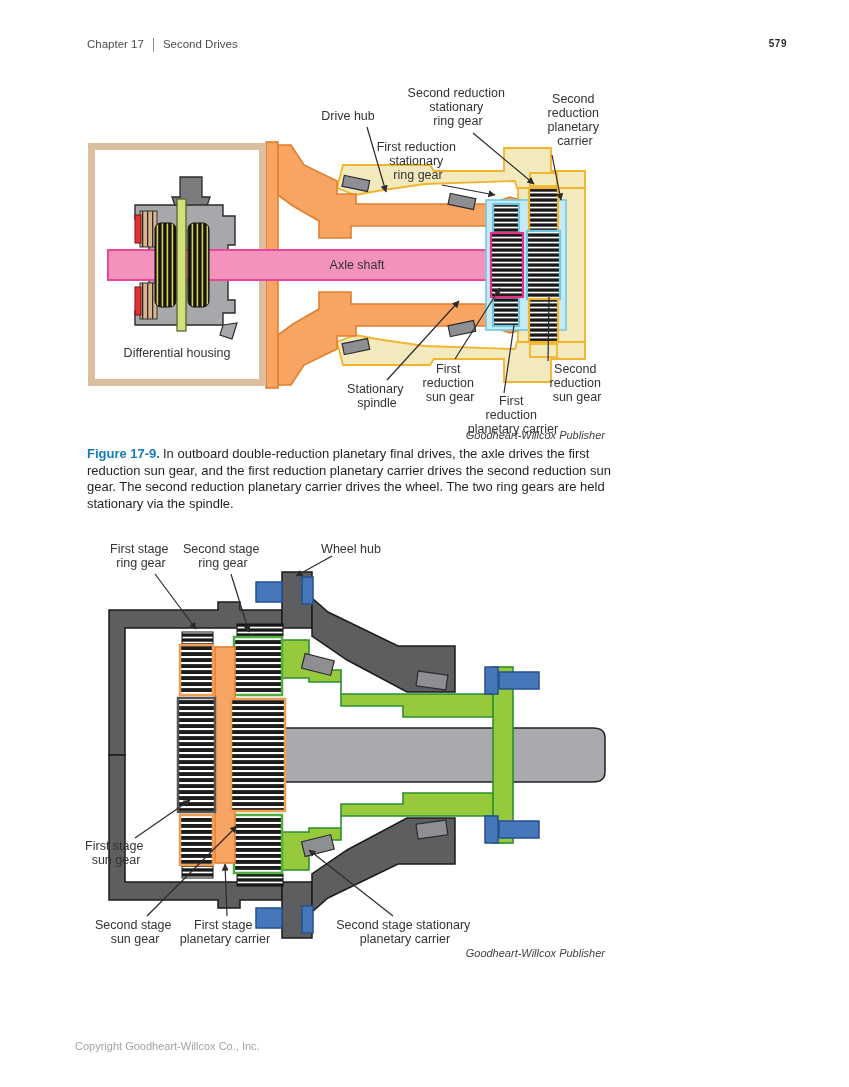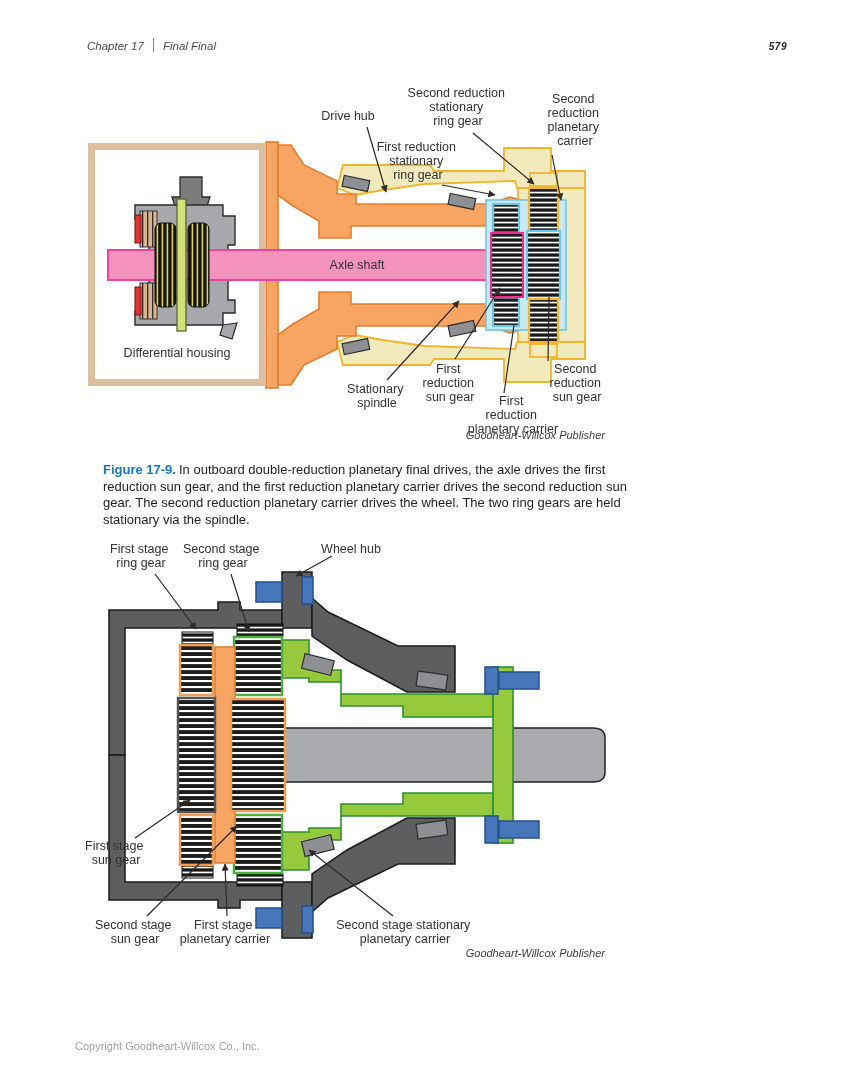--- a/index.html
+++ b/index.html
@@ -1,24 +1,24 @@
 <!DOCTYPE html>
 <html><head>
 <meta charset="utf-8">
 <style>
   html,body{margin:0;padding:0;background:#ffffff;}
   #page{position:relative;width:849px;height:1087px;background:#fff;overflow:hidden;
         font-family:"Liberation Sans", sans-serif;color:#231f20;}
   
-  .hdr{position:absolute;top:38px;left:87px;right:62px;display:flex;align-items:flex-end;
-       font-size:11.5px;color:#4c4c4c;font-style:italic;}
+  .hdr{position:absolute;top:38px;left:87px;right:62px;display:flex;align-items:flex-start;
+       font-size:11.5px;color:#4c4c4c;}
   .hdr .sep{display:inline-block;width:1px;height:14px;background:#8a8a8a;margin:0 9px;}
   .hdr .pg{margin-left:auto;font-weight:bold;font-size:10px;color:#2b2b2b;letter-spacing:.5px;}
   
-  .caption{position:absolute;left:87px;width:528px;font-size:13px;line-height:16.5px;margin:16px;}
+  .caption{position:absolute;left:87px;width:528px;font-size:13px;line-height:16.5px;margin:0;}
   .fig-num{color:#1779bf;font-weight:bold;margin-right:3px;}
   .footer{position:absolute;left:75px;top:1040px;font-size:11px;color:#a3a3a3;}
   .fig{position:absolute;}
   
   .lbl{font-size:12.5px;fill:#333;}
   .credit{font-size:11px;font-style:italic;fill:#3f3f3f;}
   .leader{stroke:#2e2a28;stroke-width:1.2;fill:none;}
   .c-cream{fill:#f2e9bd;stroke:#f0b52c;stroke-width:1.8;}
   .c-orange{fill:#f8a563;stroke:#e17f2f;stroke-width:1.6;}
   .c-pink{fill:#f392bd;stroke:#e8459b;stroke-width:2;}
@@ -32,21 +32,21 @@
   .gearB{fill:url(#gearH2);stroke-width:2.5;}
 </style>
 </head>
 <body>
 
 <div id="page">
 
   <div class="hdr">
     <span>Chapter 17</span>
     <span class="sep"></span>
-    <span>Final Final</span>
+    <span>Second Drives</span>
     <span class="pg">579</span>
   </div>
 
   <svg class="fig" style="left:85px;top:85px" width="560" height="360" viewBox="0 0 560 360">
     <defs>
       <marker id="arr" markerWidth="7" markerHeight="7" refX="5.5" refY="3" orient="auto">
         <path d="M0,0 L6,3 L0,6 Z" fill="#2e2a28"></path>
       </marker>
       <pattern id="gearH" width="8" height="5" patternUnits="userSpaceOnUse">
         <rect width="8" height="5" fill="#181818"></rect>

